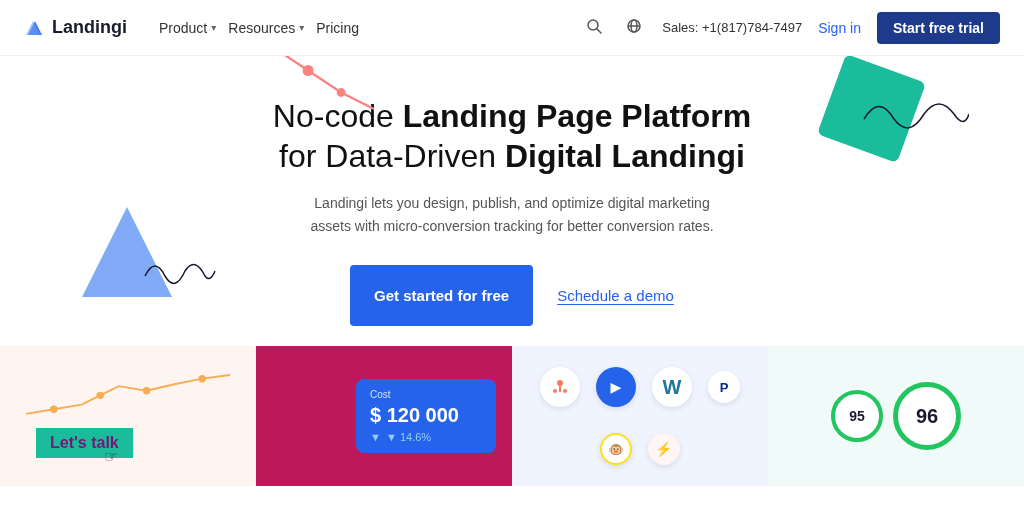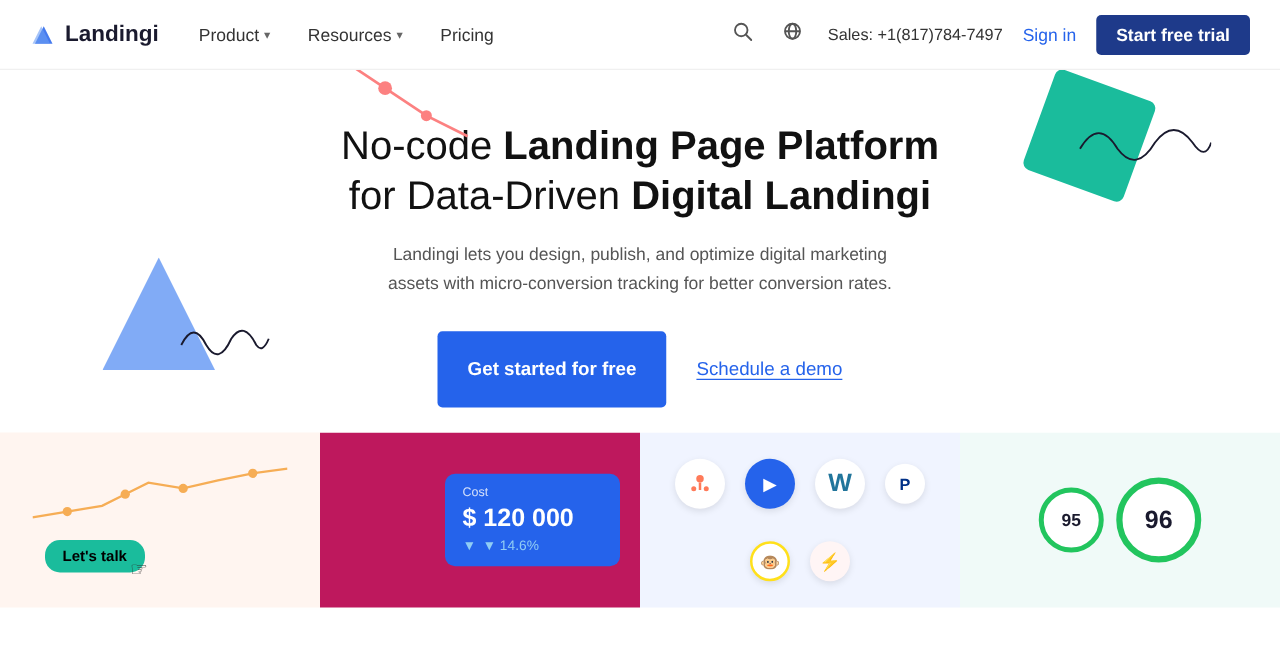--- a/index.html
+++ b/index.html
@@ -6,21 +6,21 @@
     body { font-family: -apple-system, BlinkMacSystemFont, 'Segoe UI', sans-serif; background: #fff; width: 1024px; height: 522px; overflow: hidden; }
 
     
     .navbar {
       display: flex; align-items: center; padding: 0 24px; height: 56px;
       border-bottom: 1px solid #f0f0f0; position: relative; z-index: 10; background: #fff;
     }
     .logo { display: flex; align-items: center; gap: 6px; margin-right: 32px; text-decoration: none; }
     .logo-icon { width: 22px; height: 22px; }
     .logo-text { font-size: 18px; font-weight: 700; color: #1a1a2e; }
-    .nav-links { display: flex; align-items: center; gap: 30px; }
+    .nav-links { display: flex; align-items: center; gap: 12px; }
     .nav-item { display: flex; align-items: center; gap: 4px; font-size: 14px; color: #333; cursor: pointer; text-decoration: none; }
     .chevron { font-size: 10px; color: #666; }
     .nav-spacer { flex: 1; }
     .nav-right { display: flex; align-items: center; gap: 16px; }
     .nav-icon-btn { background: none; border: none; cursor: pointer; color: #666; font-size: 16px; padding: 4px; }
     .sales-text { font-size: 13px; color: #333; }
     .sign-in-btn { font-size: 14px; color: #2563eb; background: none; border: none; cursor: pointer; font-weight: 500; }
     .start-trial-btn {
       background: #1e3a8a; color: #fff; border: none; border-radius: 4px;
       padding: 8px 16px; font-size: 14px; font-weight: 600; cursor: pointer;
@@ -59,22 +59,22 @@
     }
     .card-1 { background: #fff5f0; position: relative; }
     .card-2 { background: #be185d; }
     .card-3 { background: #f0f4ff; display: flex; align-items: center; justify-content: center; gap: 16px; flex-wrap: wrap; }
     .card-4 { background: #f0faf8; display: flex; align-items: center; justify-content: center; gap: 10px; text-align: right; }
 
     
     .card1-content { position: relative; width: 100%; height: 100%; }
     .lets-talk-btn {
       position: absolute; bottom: 12px; left: 20px;
-      background: #1abc9c; color: #000000; border: none; border-radius: 12px;
-      padding: 6px 14px; font-size: 12px; font-weight: 600; cursor: pointer;
+      background: #1abc9c; color: #701a75; border: none; border-radius: 0;
+      padding: 6px 14px; font-size: 16px; font-weight: 600; cursor: pointer;
     }
 
     
     .cost-card {
       background: #2563eb; color: #fff; border-radius: 8px;
       padding: 10px 14px; min-width: 140px;
     }
     .cost-label { font-size: 10px; opacity: 0.8; margin-bottom: 4px; }
     .cost-value { font-size: 20px; font-weight: 700; }
     .cost-change { font-size: 11px; margin-top: 4px; color: #90cdf4; }

